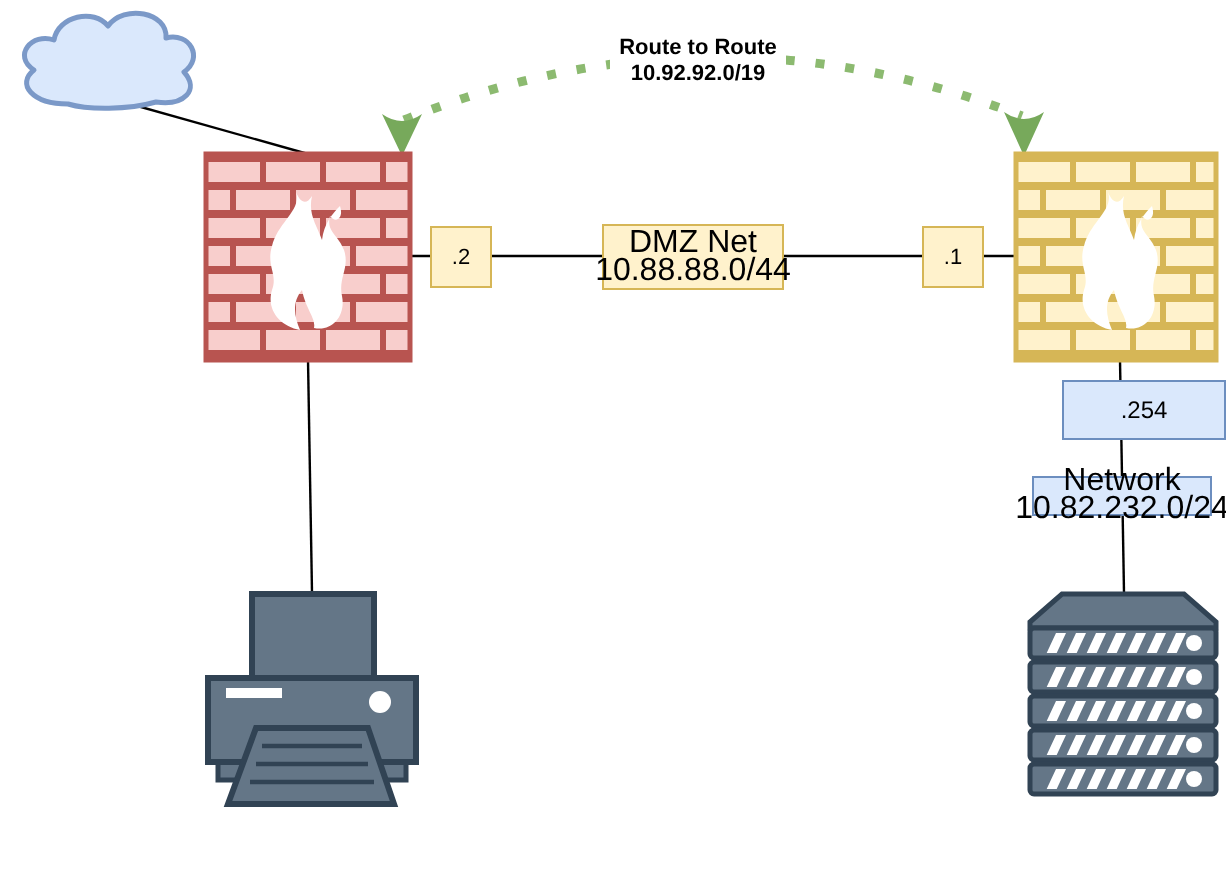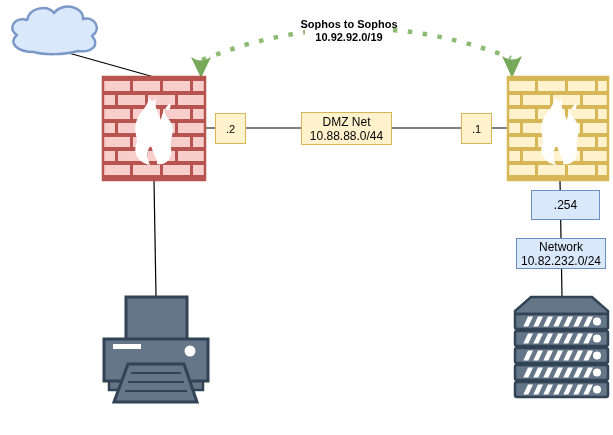--- a/index.html
+++ b/index.html
@@ -13,21 +13,21 @@
   #canvas { position:absolute; left:0; top:0; width:613px; height:435px; }
   svg { position:absolute; left:0; top:0; }
   .label {
     position:absolute;
     display:flex; flex-direction:column;
     align-items:center; justify-content:center;
     text-align:center;
     color:#000;
     box-sizing:border-box;
     line-height:14px;
-    font-size:12px;
+    font-size:16px;
   }
   .label span { display:block; white-space:nowrap; }
   .yellow { background:#FFF2CC; border:1.5px solid #D6B656; }
   .blue   { background:#DAE8FC; border:1.5px solid #6C8EBF; }
   .plain  { background:#FFFFFF; font-weight:bold; font-size:11px; line-height:13.5px; }
 </style>
 </head>
 <body>
 
 <div id="canvas">
@@ -121,39 +121,39 @@
       <path d="M515,314 L515,311 531,297 592,297 608,311 608,314 Z" fill="#647687" stroke="#314354" stroke-width="2.5"></path>
       <use href="#slab" transform="translate(515,314)"></use>
       <use href="#slab" transform="translate(515,331)"></use>
       <use href="#slab" transform="translate(515,348)"></use>
       <use href="#slab" transform="translate(515,365)"></use>
       <use href="#slab" transform="translate(515,382)"></use>
     </g>
   </svg>
 
   <div class="label plain" style="left:305px; top:17px; width:88px; height:28px;">
-    <span>Sophos to Sophos</span>
+    <span>Route to Route</span>
     <span>10.92.92.0/19</span>
   </div>
 
   <div class="label yellow" style="left:215px; top:113px; width:31px; height:31px; font-size:11px;">
     <span>.2</span>
   </div>
 
   <div class="label yellow" style="left:301px; top:112px; width:91px; height:33px;">
     <span>DMZ Net</span>
     <span>10.88.88.0/44</span>
   </div>
 
   <div class="label yellow" style="left:461px; top:113px; width:31px; height:31px; font-size:11px;">
     <span>.1</span>
   </div>
 
-  <div class="label blue" style="left:531px; top:190px; width:69px; height:30px; font-size:12px;">
+  <div class="label blue" style="left:531px; top:190px; width:82px; height:30px; font-size:12px;">
     <span>.254</span>
   </div>
 
-  <div class="label blue" style="left:516px; top:238px; width:90px; height:31px;">
+  <div class="label blue" style="left:516px; top:238px; width:90px; height:20px;">
     <span>Network</span>
     <span>10.82.232.0/24</span>
   </div>
 
 </div>
 
 </body></html>

